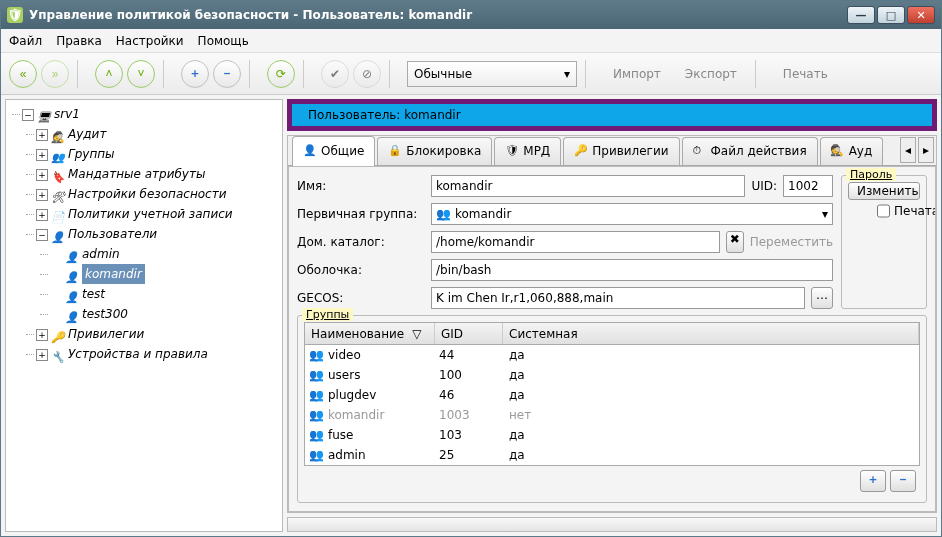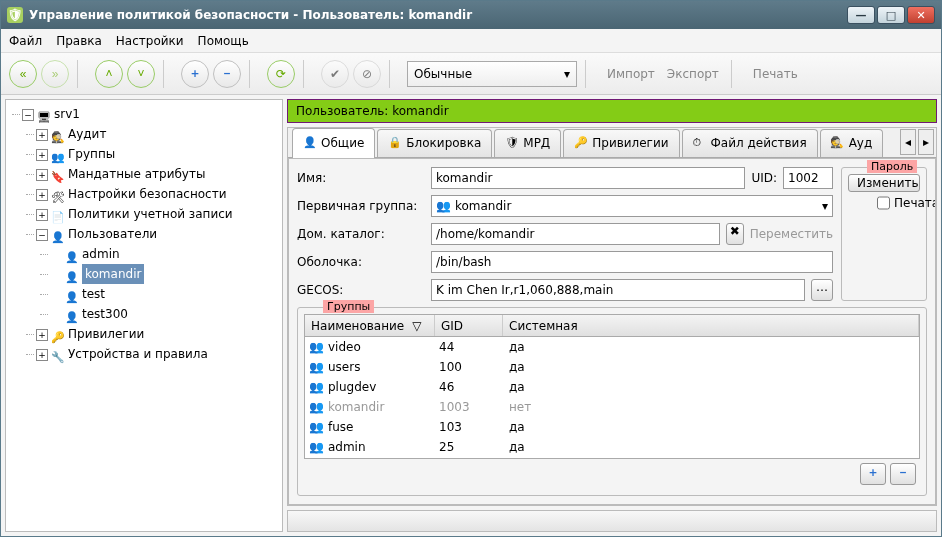--- a/index.html
+++ b/index.html
@@ -11,47 +11,47 @@
 .winbtn { width: 28px; height: 18px; margin-left: 2px; border: 1px solid #3a5060; background: linear-gradient(#eef4f8,#c4d4dc); border-radius: 3px; display: inline-flex; align-items: center; justify-content: center; cursor: pointer; font-size: 11px; color: #2a3a44;}
 .winbtn.close { background: linear-gradient(#f07060,#c04030); color:#fff; }
 .menubar { height: 24px; background: #f4f4f4; border-bottom: 1px solid #ddd; display: flex; align-items: center; padding: 4px 8px; gap: 14px; }
 .menubar span { cursor: pointer; }
 .toolbar { height: 42px; background: linear-gradient(#fafafa,#ececec); border-bottom: 1px solid #ccc; display: flex; align-items: center; padding: 0 8px; gap: 4px; }
 .tbtn { width: 28px; height: 28px; border-radius: 14px; border: 1px solid #c0c0c0; background: linear-gradient(#fff,#e8e8e8); display: inline-flex; align-items: center; justify-content: center; cursor: pointer; }
 .tbtn.disabled { opacity: .5; cursor: default; }
 .tbtn.green { color: #6a0; border-color:#9c6;}
 .tsep { width: 10px; height: 28px; border-left: 1px solid #ccc; margin: 0 4px;}
 .combo { height: 26px; width: 170px; border: 1px solid #aaa; background: linear-gradient(#fff,#eee); display: flex; align-items: center; padding: 0 6px; cursor: pointer; justify-content: space-between; gap: 36px;}
-.tlink { color: #888; margin: 0 4px; cursor: pointer; }
+.tlink { color: #888; margin: 0 10px; cursor: pointer; }
 .mainarea { flex: 1; display: flex; padding: 4px; gap: 4px; overflow: hidden;}
 .panel { border: 1px solid #bbb; background: #fff; }
 .treepanel { width: 278px; overflow: auto; padding: 4px 2px; }
 .tree ul { list-style: none; padding-left: 14px; }
-.tree li { line-height: 20px; white-space: nowrap; position: relative; }
+.tree li { line-height: 20px; white-space: nowrap; position: relative; font-style: italic; }
 .tree li::before { content:''; position:absolute; left:-10px; top:10px; width:8px; border-top:1px dotted #aaa;}
 .tree .expander { display:inline-block; width:12px; height:12px; border:1px solid #888; text-align:center; line-height:10px; font-size:9px; margin-right:2px; background:#fff; cursor:pointer; vertical-align:middle;}
 .tree .noexp { display:inline-block; width:14px;}
 .tree .nicon { display:inline-block; width:16px; height:14px; vertical-align:middle; margin-right:2px; font-size:11px; text-align:center;}
 .tree .sel { background:#6a90b8; color:#fff; display:inline-block; padding:0 3px;}
 .rightpanel { flex:1; display:flex; flex-direction:column; gap:4px; overflow:hidden;}
-.infobar { border:1px solid #701a75; background:#84cc16; padding:4px 8px; }
+.infobar { border:5px solid #701a75; background:#0ea5e9; padding:4px 16px; }
 .tabstrip { display:flex; align-items:center; border-bottom:1px solid #aaa; height:30px; background:#f0f0f0; padding-left:4px; position:relative;}
 .tab { height:28px; padding:0 10px; display:flex; align-items:center; gap:4px; border:1px solid #aaa; border-bottom:none; margin-right:2px; background:linear-gradient(#f8f8f8,#e4e4e4); border-radius:4px 4px 0 0; cursor:pointer; white-space:nowrap;}
 .tab.active { background:#fff; height:30px; position:relative; z-index:2;}
 .tab .ticon2 { width:14px; height:14px; display:inline-block; font-size:11px;}
 .tabscroll { width:16px; height:26px; border:1px solid #aaa; background:#eee; display:flex; align-items:center; justify-content:center; cursor:pointer; position:absolute; top:1px;}
 .tabscroll.left{ right:20px;} .tabscroll.right{ right:2px;}
 .form { flex:1; border:1px solid #bbb; background:#f4f4f4; padding:8px; display:flex; flex-direction:column; gap:6px; overflow:hidden;}
 .row { display:flex; align-items:center; gap:6px;}
 .lbl { width:128px;}
 .inp { height:22px; border:1px solid #999; background:#fff; padding:0 4px; flex:1;}
 .inp.short{flex:none;}
 .btnsm { height:22px; border:1px solid #999; background:linear-gradient(#fff,#e0e0e0); padding:0 8px; cursor:pointer; border-radius:3px;}
 .fieldset { border:1px solid #bbb; border-radius:3px; padding:6px; position:relative; background:#f4f4f4;}
-.fieldset .legend { position:absolute; top:-8px; left:25px; background:#fca5a5; padding:0 4px; font-size:11px;}
+.fieldset .legend { position:absolute; top:-8px; left:4px; background:#fef9c3; padding:0 4px; font-size:11px;text-decoration:underline;}
 .passbox { width:86px; display:flex; flex-direction:column; gap:4px; align-items:stretch;}
 .chk { display:flex; align-items:center; gap:4px;padding-left:29px;}
 .chk input{width:14px;height:14px;}
 .groupsbox { flex:1; display:flex; flex-direction:column;}
 .grouplist { flex:1; border:1px solid #aaa; background:#fff; overflow:auto;}
 .ghead { display:flex; background:linear-gradient(#f4f4f4,#e0e0e0); border-bottom:1px solid #aaa; height:22px; align-items:center;}
 .ghead div { padding:0 6px; border-right:1px solid #ccc; height:100%; display:flex; align-items:center; gap:8px;}
 .grow { display:flex; height:20px; align-items:center; padding-left:4px;}
 .grow.dis { color:#999;}
 .grow .c1{width:130px; display:flex; align-items:center; gap:4px;} .grow .c2{width:70px;} .grow .c3{flex:1;}

